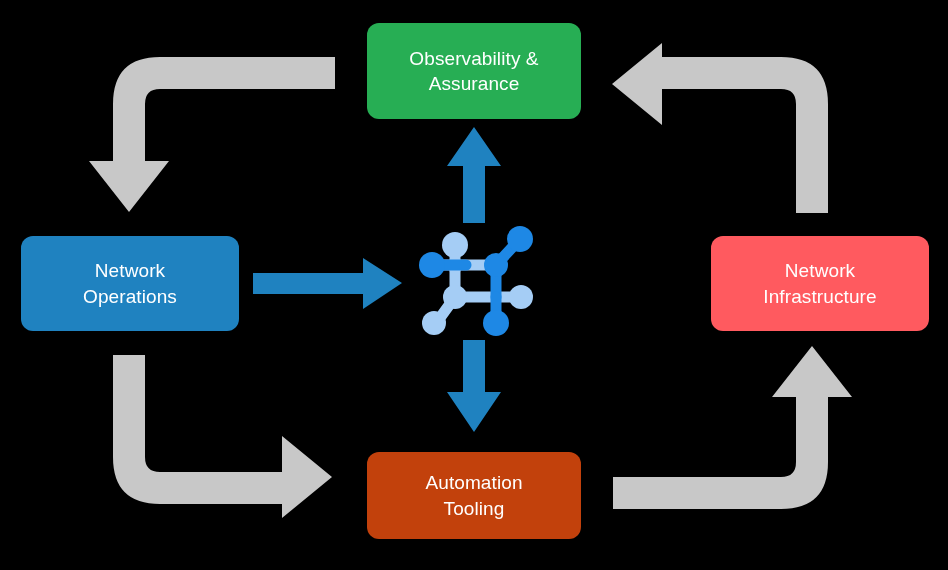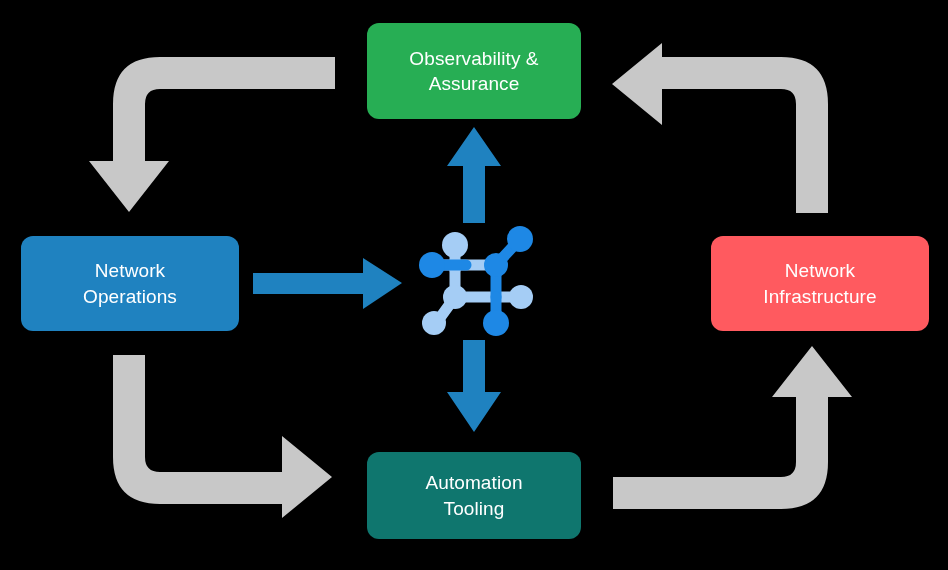--- a/index.html
+++ b/index.html
@@ -51,21 +51,21 @@
   #box-network-operations {
     left: 21px; top: 236px; width: 218px; height: 95px;
     background: #1F82C0;
   }
   #box-network-infrastructure {
     left: 711px; top: 236px; width: 218px; height: 95px;
     background: #FF5A5F;
   }
   #box-automation-tooling {
     left: 367px; top: 452px; width: 214px; height: 87px;
-    background: #0f766e;
+    background: #c2410c;
   }
 </style>
 </head>
 <body>
 
 <div id="stage">
 
   <svg id="diagram-svg" viewBox="0 0 948 570">
 
     <g>

